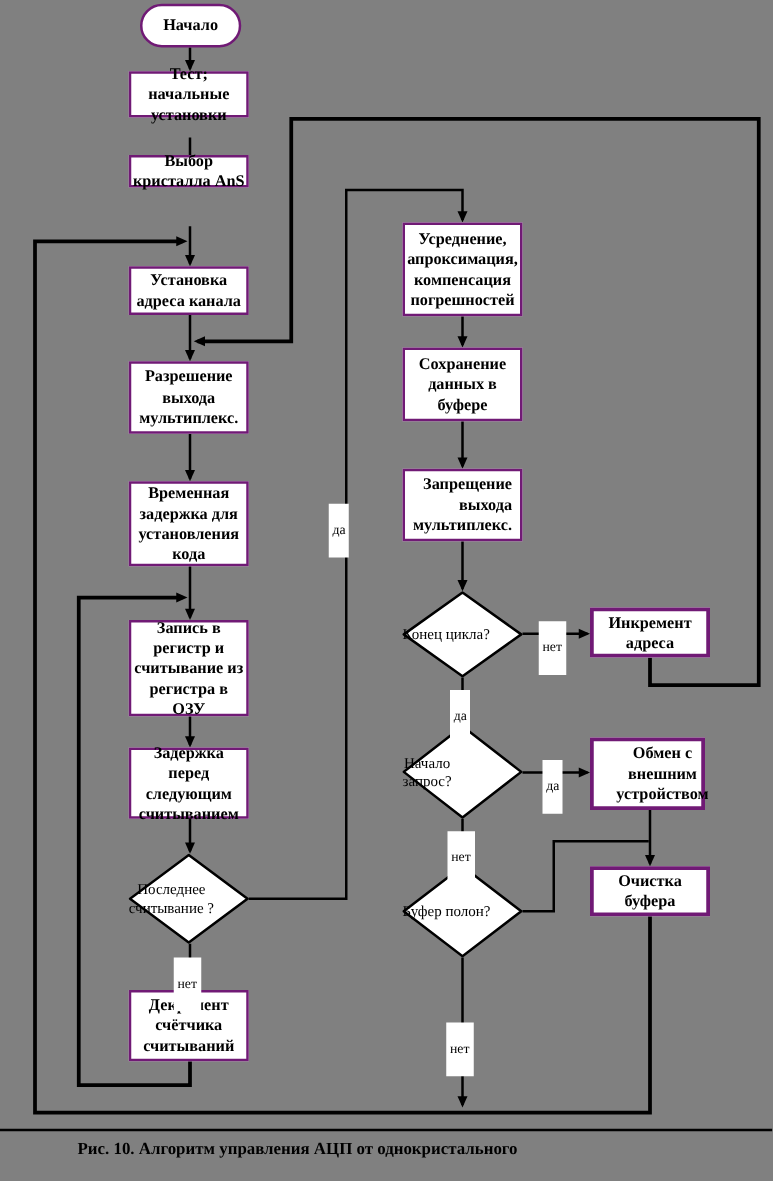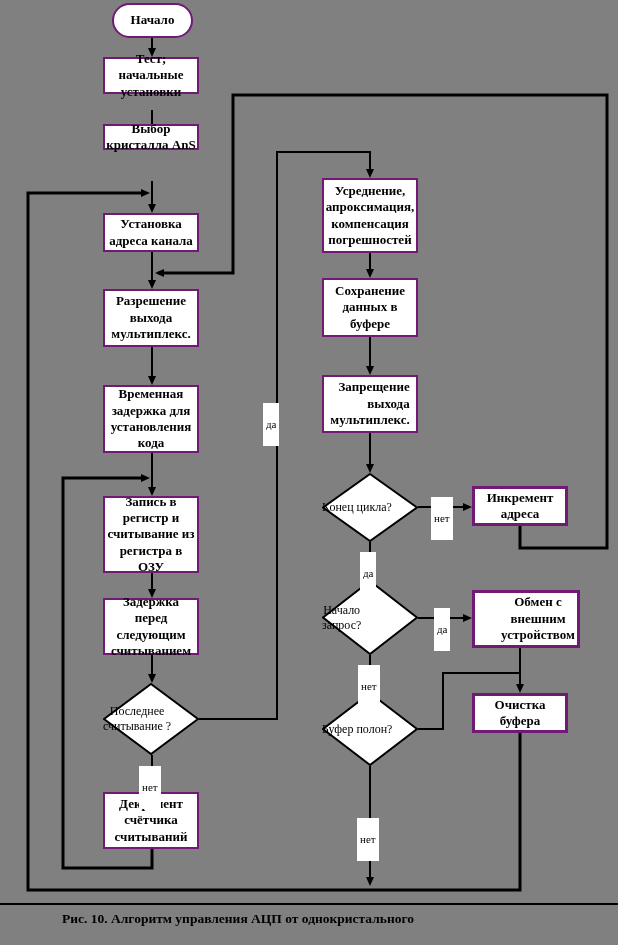--- a/index.html
+++ b/index.html
@@ -189,21 +189,21 @@
       <polygon points="48,1 95,37 48,73 1,37" fill="#ffffff" stroke="#000000" stroke-width="2"></polygon>
     </svg>
     <span>Буфер полон?</span>
   </div>
 
   <div class="node thick" style="left:472px;top:486px;width:96px;height:40px;">
     <span>Инкремент
 адреса</span>
   </div>
 
-  <div class="node thick" style="left:472px;top:590px;width:108px;height:58px;padding-left:24px;">
+  <div class="node thick" style="left:472px;top:590px;width:92px;height:58px;padding-left:24px;">
     <span>Обмен с
 внешним
 устройством</span>
   </div>
 
   <div class="node thick" style="left:472px;top:693px;width:96px;height:40px;align-items:center;">
     <span>Очистка
 буфера</span>
   </div>
 

